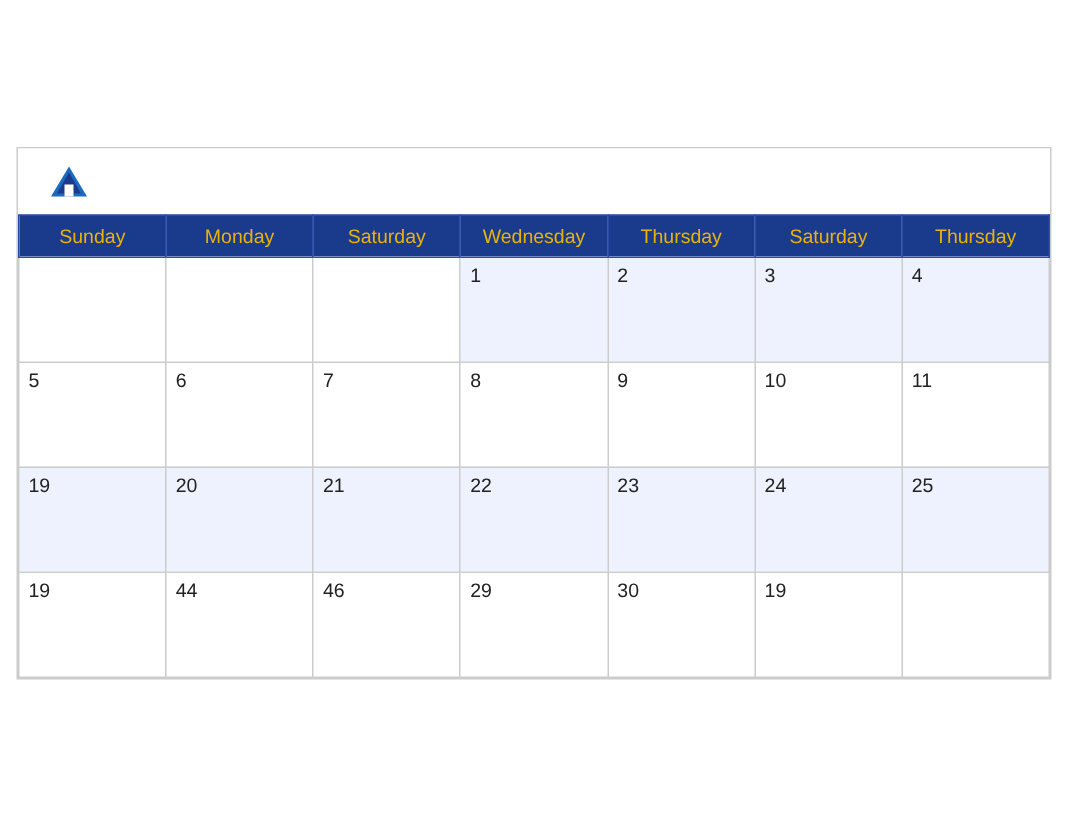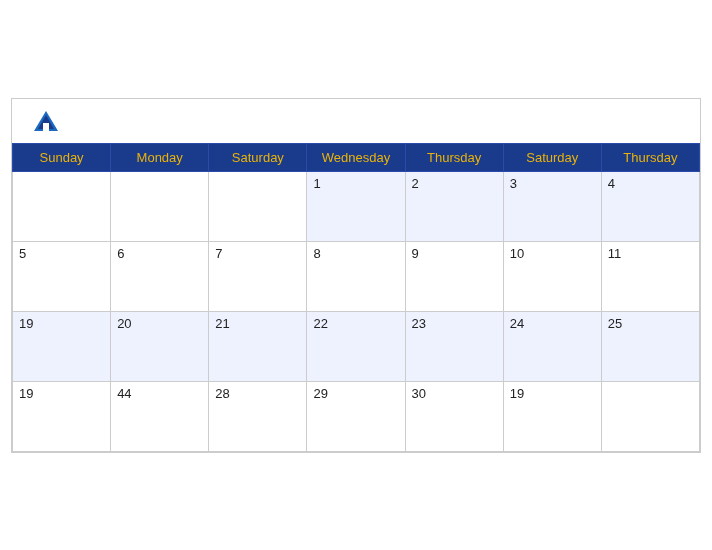--- a/index.html
+++ b/index.html
@@ -158,21 +158,21 @@
           <td><span class="day-num">20</span></td>
           <td><span class="day-num">21</span></td>
           <td><span class="day-num">22</span></td>
           <td><span class="day-num">23</span></td>
           <td><span class="day-num">24</span></td>
           <td><span class="day-num">25</span></td>
         </tr>
         <tr>
           <td><span class="day-num">19</span></td>
           <td><span class="day-num">44</span></td>
-          <td><span class="day-num">28</span></td>
+          <td><span class="day-num">46</span></td>
           <td><span class="day-num">29</span></td>
           <td><span class="day-num">30</span></td>
           <td><span class="day-num">19</span></td>
           <td class="empty-cell" style="background: rgb(255, 255, 255);"></td>
         </tr>
       </tbody>
   </table>
 </div>
 
 </body></html>

